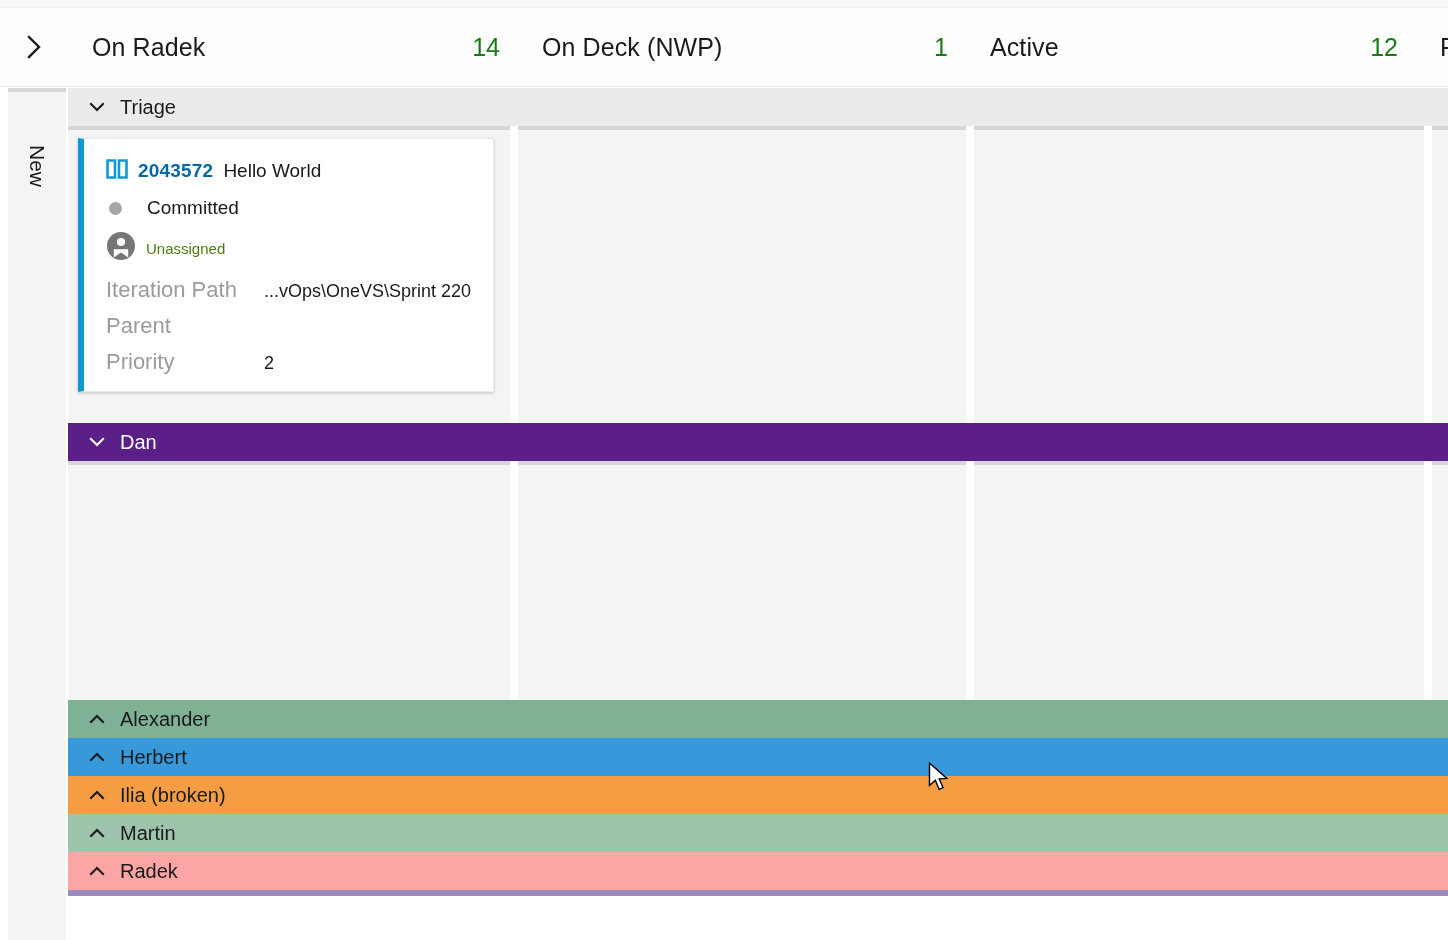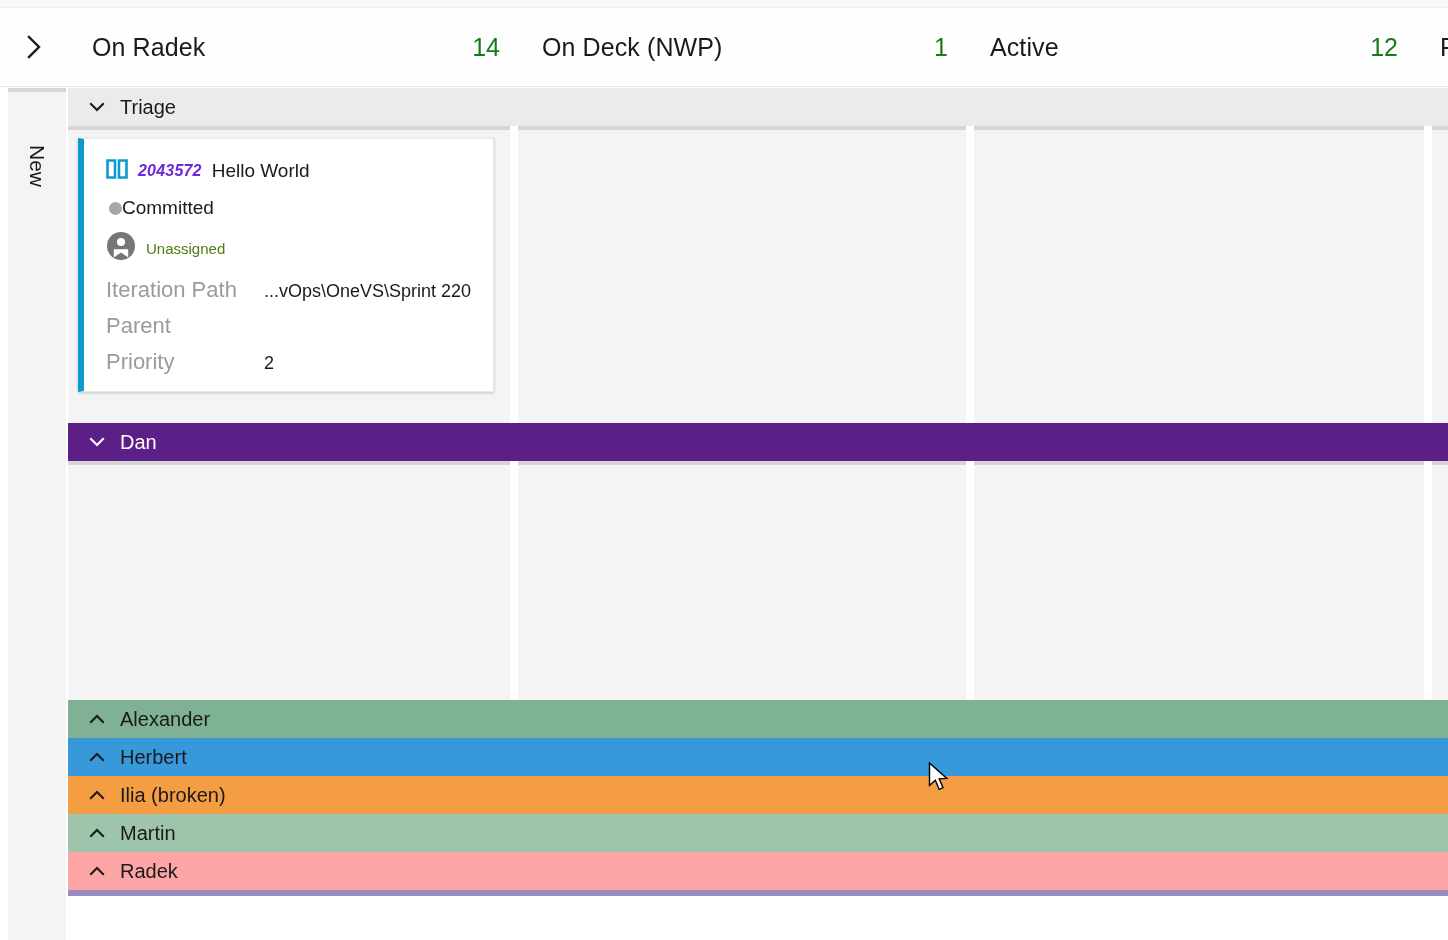--- a/index.html
+++ b/index.html
@@ -140,29 +140,28 @@
     box-shadow: 0 1px 3px rgba(0,0,0,.20);
     padding: 20px 18px 16px 22px;
   }
   .card-title-row {
     display: flex; align-items: center;
     gap: 10px;
     margin-bottom: 14px;
   }
   .story-icon { flex: 0 0 auto; display: block; }
   .card-id {
-    font-size: 16px; color: #6d28d9; font-weight: 600;
+    font-size: 19px; color: #0369a1; font-weight: 600;
     letter-spacing: .2px;
-    font-style: italic;
   }
   .card-title {
     font-size: 19px; color: #1a1a1a; font-weight: 400;
   }
   .card-state-row {
-    display: flex; align-items: center; gap: 0;
+    display: flex; align-items: center; gap: 25px;
     margin-bottom: 12px; padding-left: 3px;
   }
   .state-dot {
     width: 13px; height: 13px; border-radius: 50%;
     background: #a6a6a6; flex: 0 0 auto;
   }
   .card-state { font-size: 19px; color: #1a1a1a; }
   .card-assignee-row {
     display: flex; align-items: center; gap: 10px;
     margin-bottom: 12px;

